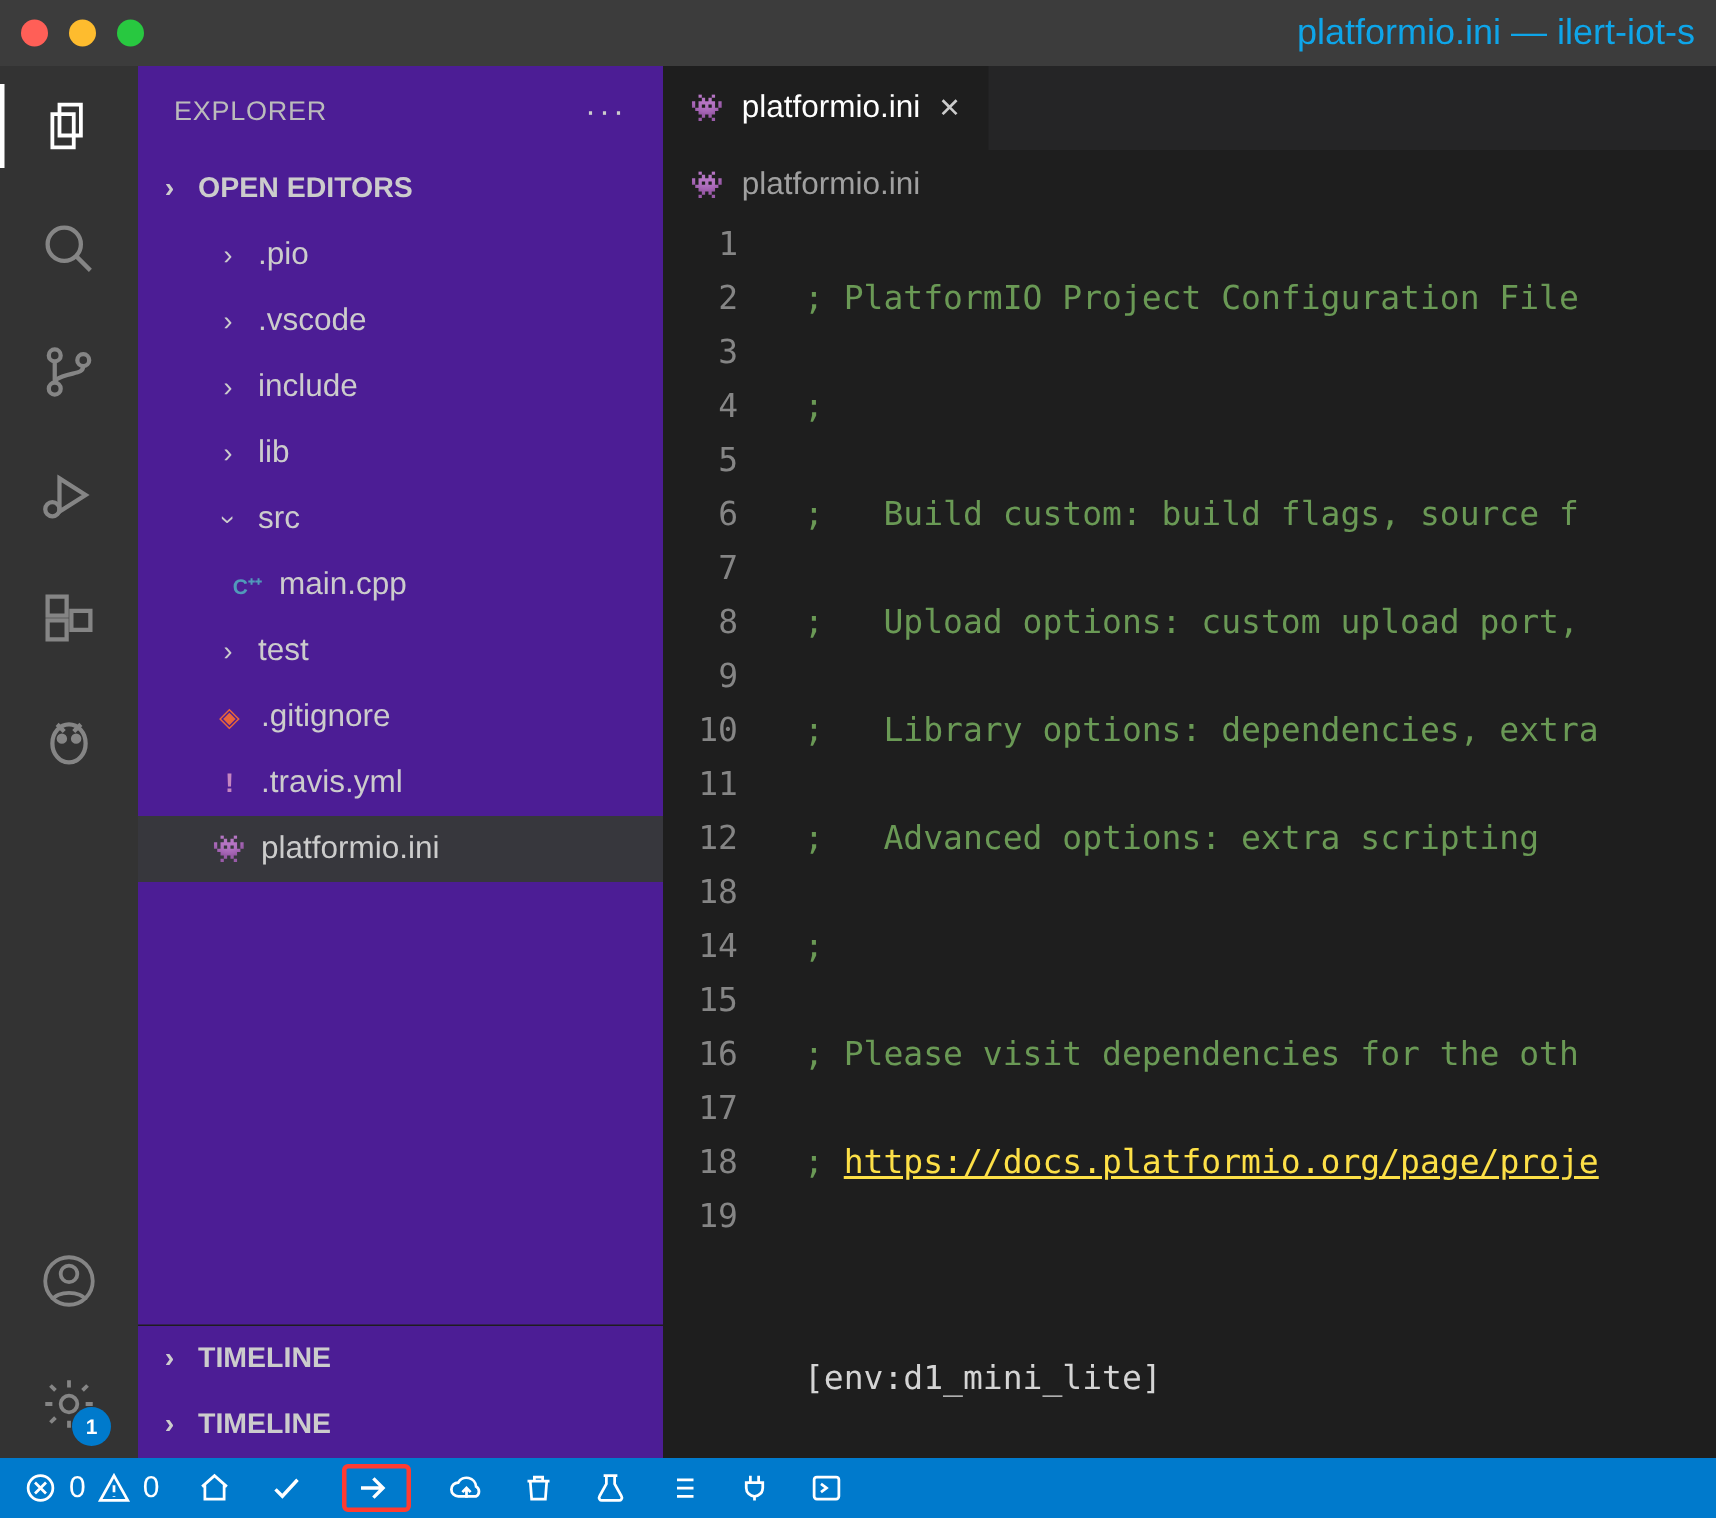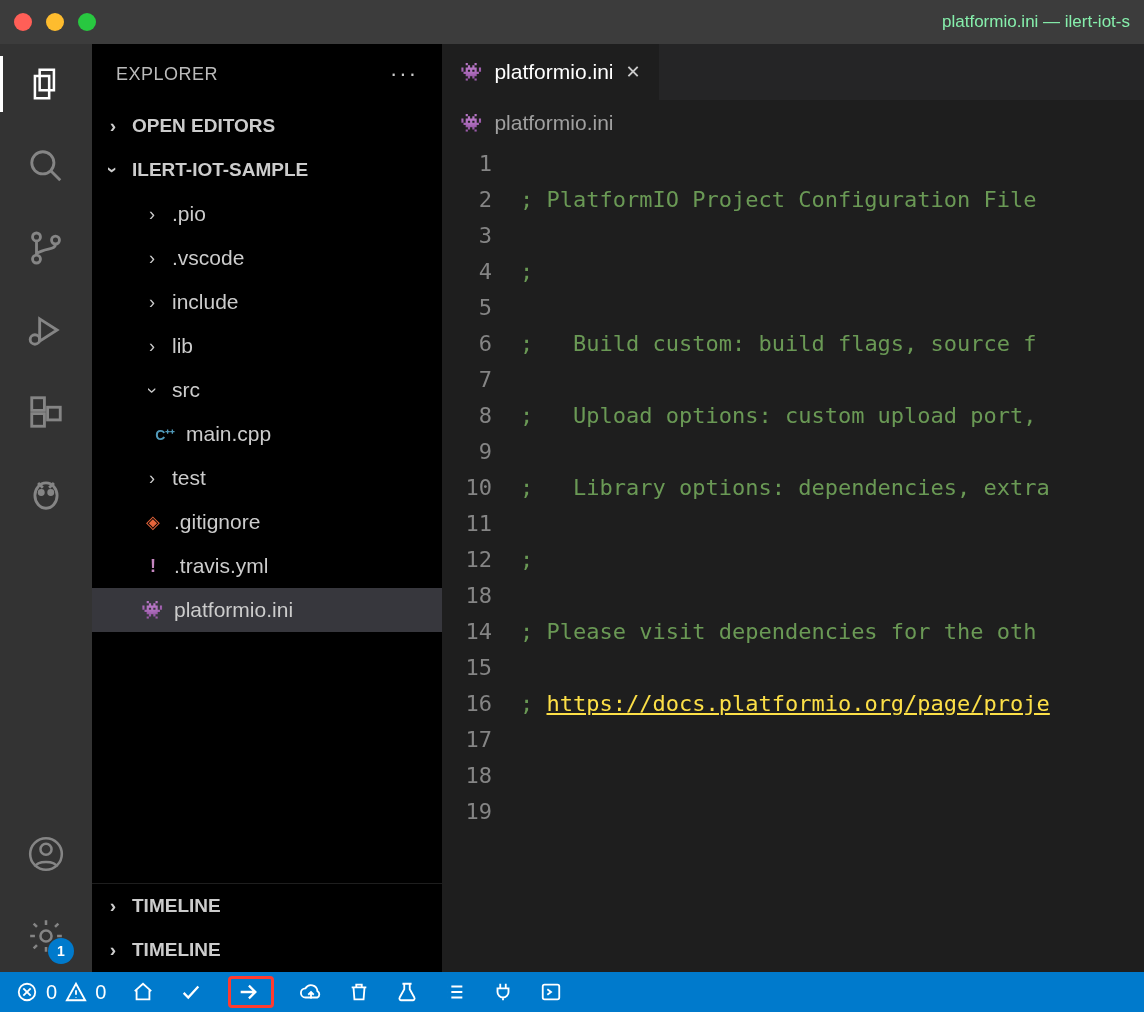--- a/index.html
+++ b/index.html
@@ -15,21 +15,21 @@
     height: 44px; background: #3c3c3c;
     display: flex; align-items: center;
     padding: 0 14px; flex-shrink: 0;
   }
   .traffic { display: flex; gap: 14px; }
   .tl { width: 18px; height: 18px; border-radius: 50%; }
   .tl.r { background: #ff5f57; }
   .tl.y { background: #febc2e; }
   .tl.g { background: #28c840; }
   .title-text {
-    flex: 1; text-align: right; color: #86efac; font-size: 17px;
+    flex: 1; text-align: right; color: #0ea5e9; font-size: 24px;
     white-space: nowrap; overflow: hidden;
   }
   
   .main { flex: 1; display: flex; min-height: 0; }
   
   .activitybar {
     width: 92px; background: #333333;
     display: flex; flex-direction: column; align-items: center;
     padding-top: 18px; gap: 38px; flex-shrink: 0;
   }
@@ -40,21 +40,21 @@
   }
   .activitybar .spacer { flex: 1; }
   .badge {
     position: absolute; right: -6px; bottom: -6px;
     width: 26px; height: 26px; border-radius: 50%;
     background: #007acc; color: #fff; font-size: 14px; font-weight: 600;
     display: flex; align-items: center; justify-content: center;
   }
   
   .sidebar {
-    width: 350px; background: #000000; display: flex; flex-direction: column; flex-shrink: 0;
+    width: 350px; background: #4c1d95; display: flex; flex-direction: column; flex-shrink: 0;
   }
   .side-header {
     height: 60px; display: flex; align-items: center; justify-content: space-between;
     padding: 0 24px; color: #bbb; font-size: 18px; letter-spacing: 0.5px;
   }
   .dots { font-size: 22px; letter-spacing: 2px; color: #ccc; cursor: pointer; }
   .section-row {
     height: 44px; display: flex; align-items: center; gap: 8px;
     padding: 0 10px; color: #ccc; font-size: 19px; font-weight: 700; cursor: pointer;
   }
@@ -89,21 +89,21 @@
   }
   .code {
     flex: 1; display: flex; font-family: "Menlo","Consolas",monospace;
     font-size: 22px; line-height: 36px; overflow: hidden;
   }
   .gutter {
     width: 78px; text-align: right; color: #858585; padding-right: 28px;
     display: flex; flex-direction: column;
   }
   .gline { height: 36px; }
-  .lines { flex: 1; white-space: pre; color: #d4d4d4; }
+  .lines { flex: 1; white-space: pre; color: #d4d4d4; margin-left: 16px; }
   .cl { height: 36px; }
   .c-comment { color: #6a9955; }
   .c-url { color: #fde047; text-decoration: underline; }
   .c-section { color: #d4d4d4; }
   
   .statusbar {
     height: 40px; background: #007acc; color: #fff;
     display: flex; align-items: center; gap: 26px;
     padding: 0 16px; font-size: 20px; flex-shrink: 0;
   }
@@ -185,24 +185,20 @@
   </div>
 
   <div class="sidebar">
     <div class="side-header">
       <span>EXPLORER</span>
       <span class="dots">···</span>
     </div>
     <div class="section-row">
       <span class="chev">›</span>
       <span>OPEN EDITORS</span>
-    </div>
-    <div class="section-row">
-      <span class="chev" style="transform:rotate(90deg);">›</span>
-      <span>ILERT-IOT-SAMPLE</span>
     </div>
 
     <div class="tree">
       <div class="tree-row indent1">
           <span class="chev">›</span>
           <span>.pio</span>
         </div>
       <div class="tree-row indent1">
           <span class="chev">›</span>
           <span>.vscode</span>
@@ -286,24 +282,26 @@
           <div class="gline">17</div>
           <div class="gline">18</div>
           <div class="gline">19</div>
         </div>
       <div class="lines">
 <div class="cl"><span class="c-comment">; PlatformIO Project Configuration File</span></div>
 <div class="cl"><span class="c-comment">;</span></div>
 <div class="cl"><span class="c-comment">;   </span><span class="c-comment">Build custom: build flags, source f</span></div>
 <div class="cl"><span class="c-comment">;   </span><span class="c-comment">Upload options: custom upload port,</span></div>
 <div class="cl"><span class="c-comment">;   </span><span class="c-comment">Library options: dependencies, extra</span></div>
+<div class="cl"><span class="c-comment">;   </span><span class="c-comment">Advanced options: extra scripting</span></div>
 <div class="cl"><span class="c-comment">;</span></div>
 <div class="cl"><span class="c-comment">; Please visit dependencies for the oth</span></div>
 <div class="cl"><span class="c-comment">; </span><span class="c-url">https://docs.platformio.org/page/proje</span></div>
 <div class="cl"></div>
+<div class="cl"><span class="c-section">[env:d1_mini_lite]</span></div>
 
 
 
 
 
 
 
 
       </div>
     </div>

